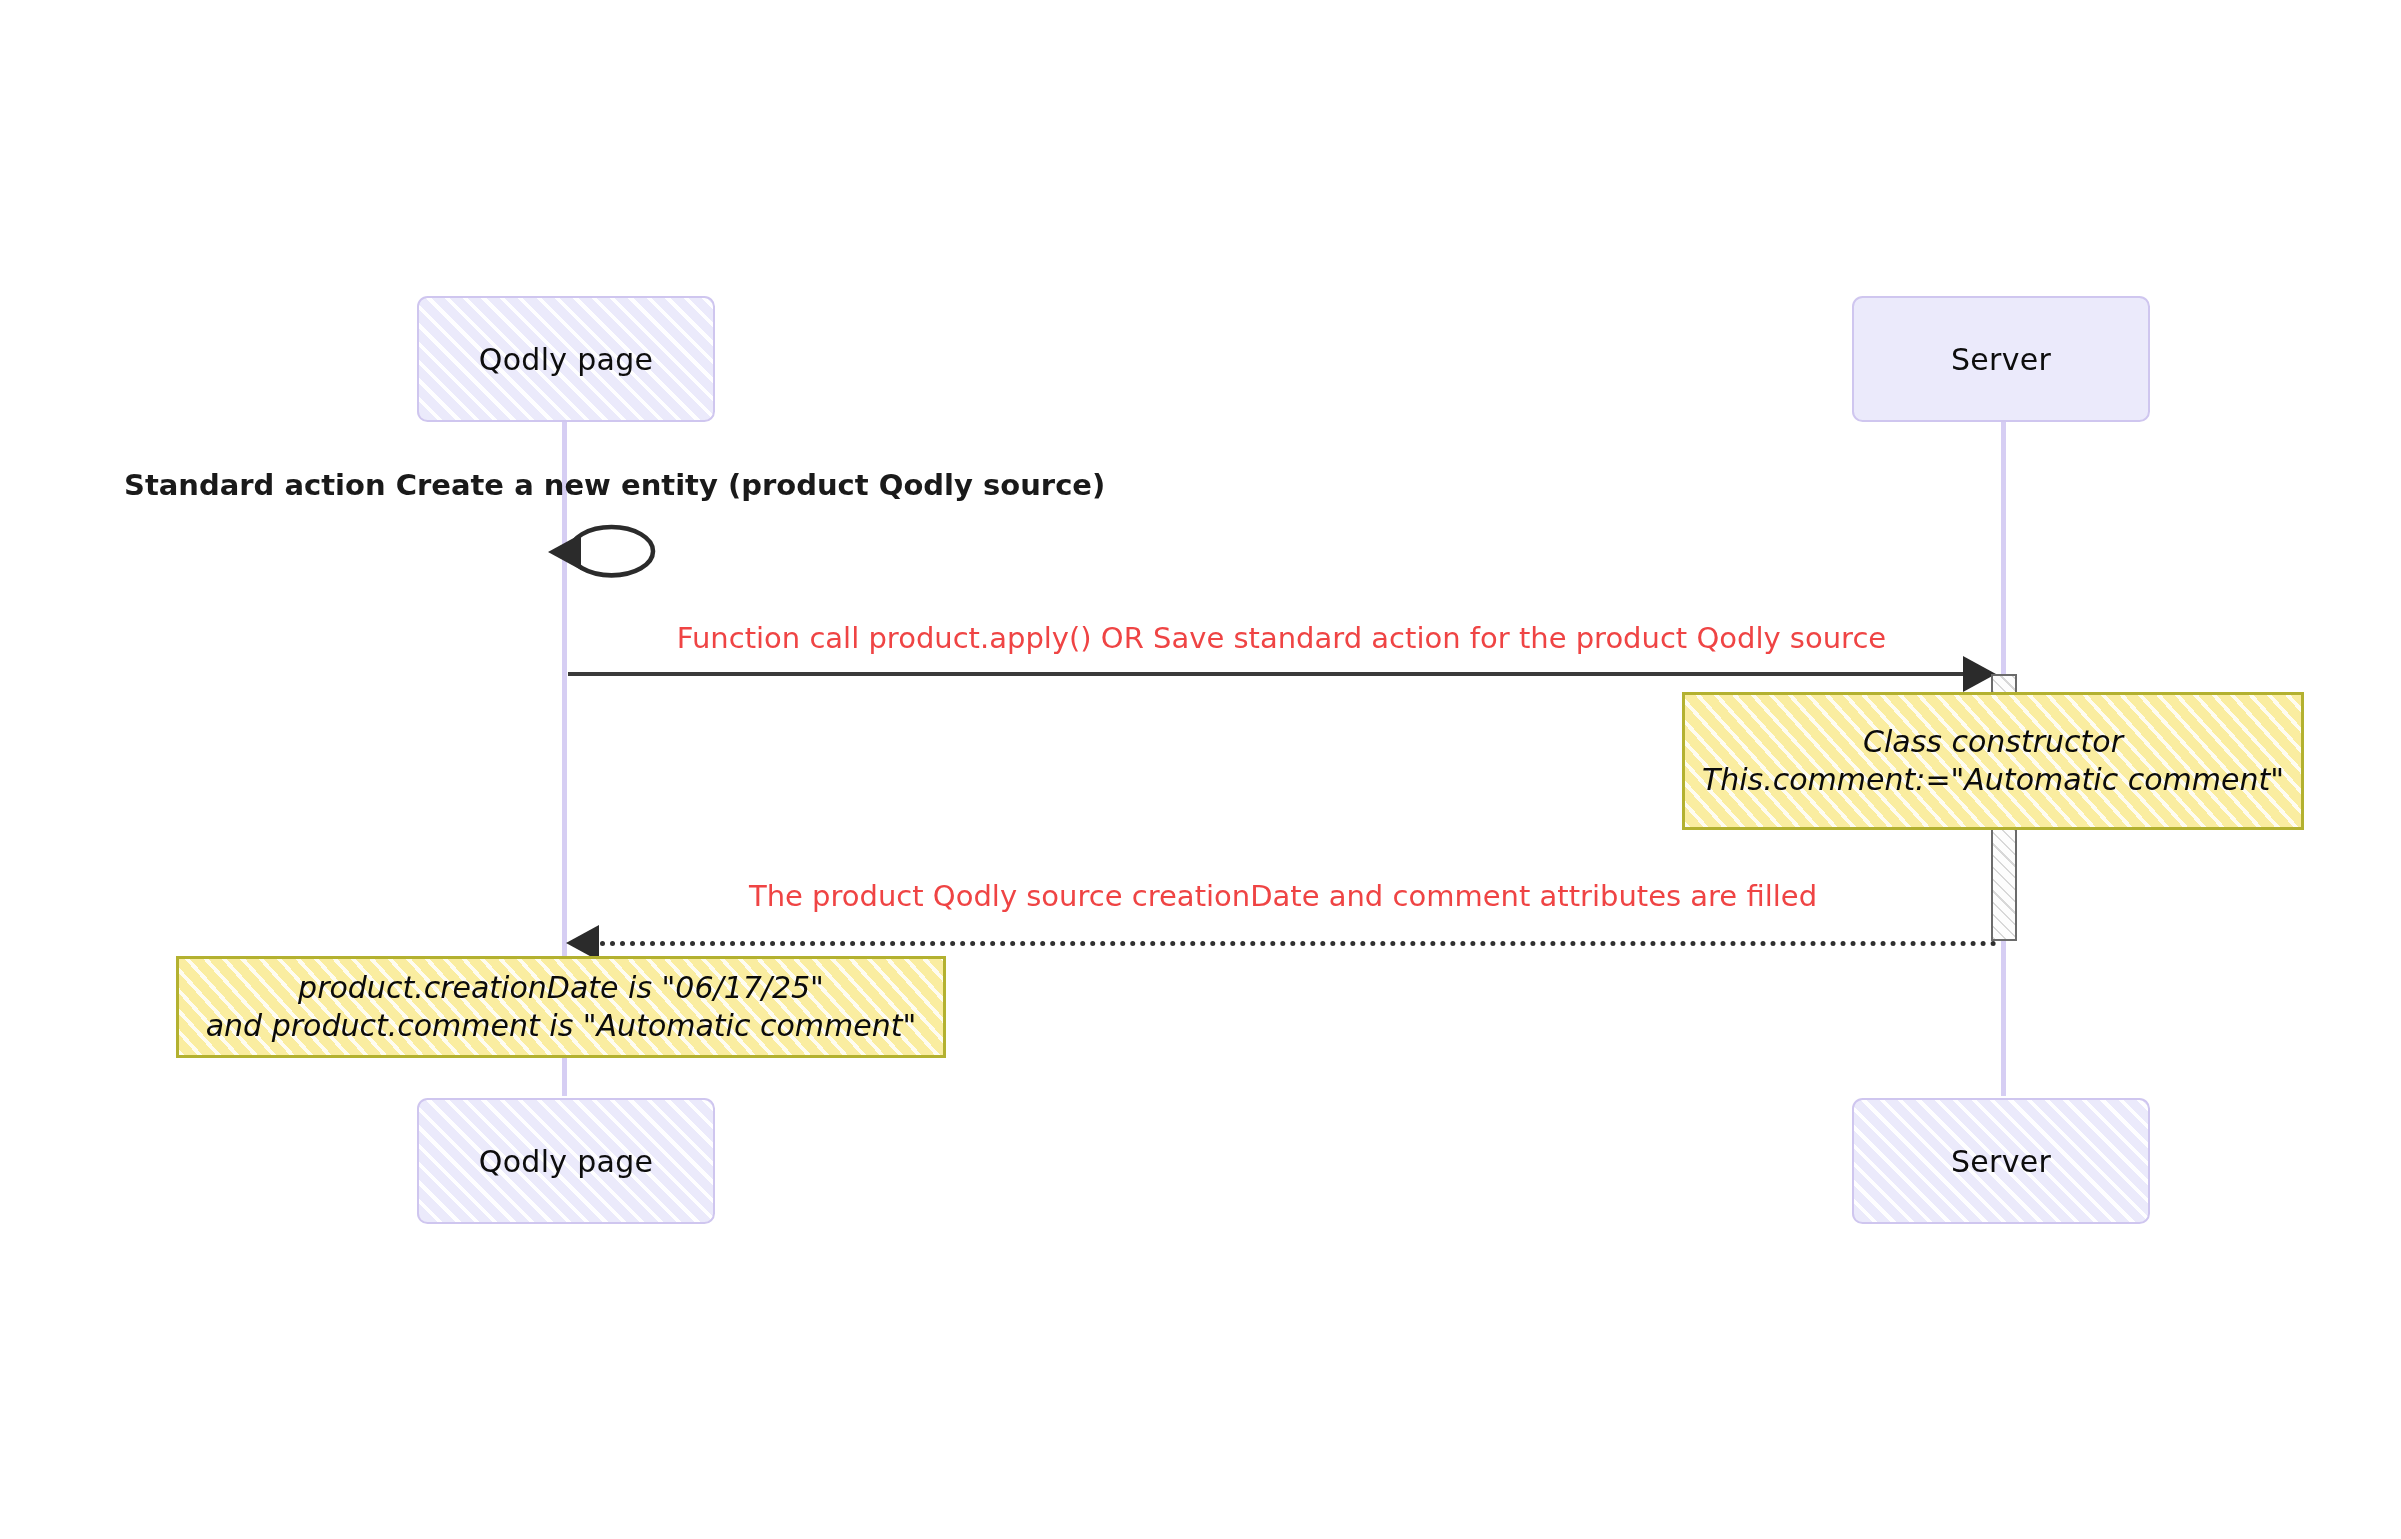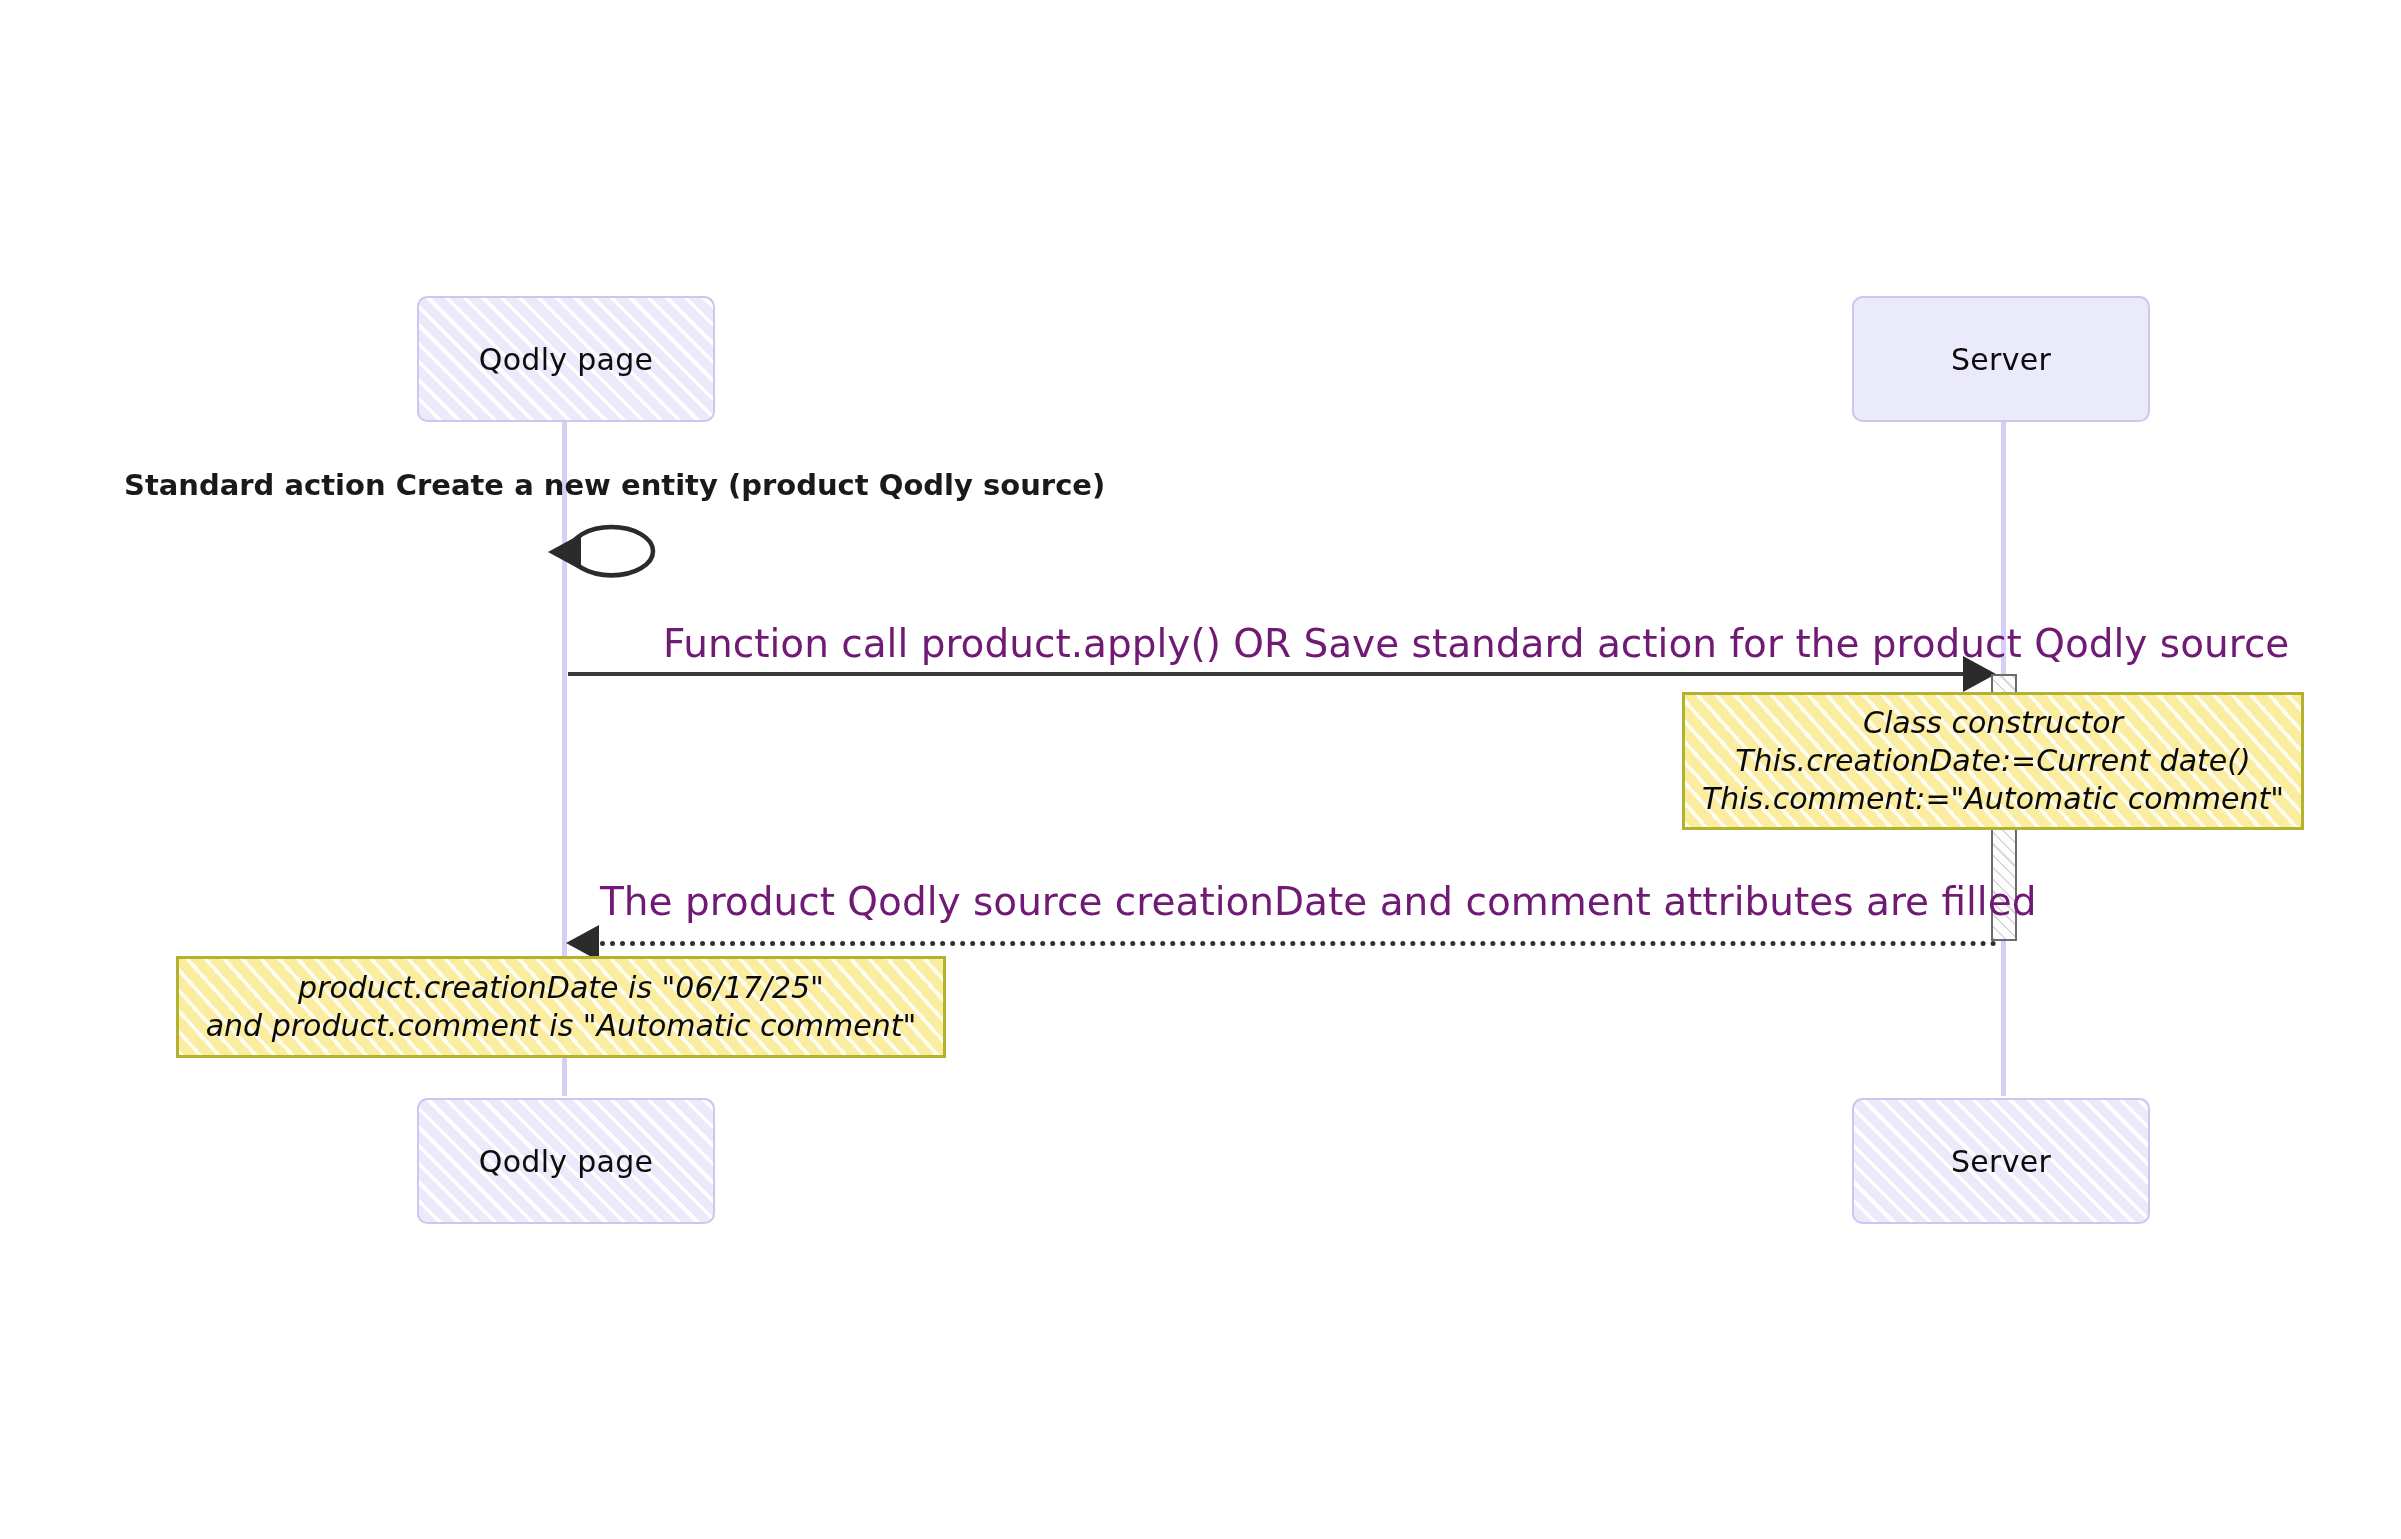--- a/index.html
+++ b/index.html
@@ -76,22 +76,22 @@
   .msg-line {
     position: absolute;
     height: 0;
     border-top: 4.6px solid #3a3a3a;
   }
   .msg-line.dotted {
     border-top: 5.3px dotted #2f2f2f;
   }
   .msg-label {
     position: absolute;
-    font-size: 39px;
-    color: #701a75;
+    font-size: 29px;
+    color: #ef4444;
     white-space: nowrap;
     text-align: center;
   }
   .arrowhead {
     position: absolute;
     width: 0;
     height: 0;
   }
   .arrowhead.right {
     border-top: 18px solid transparent;
@@ -181,21 +181,20 @@
   <div class="msg-label" style="left:663px; top:621px; width:1237px;">Function call product.apply() OR Save standard action for the product Qodly source</div>
 
   <div class="msg-line" style="left:568px; top:672px; width:1397px;"></div>
 
   <div class="arrowhead right" style="left:1963px; top:656px;"></div>
 
   <div class="activation" style="left:1991px; top:674px; width:26px; height:267px;"></div>
 
   <div class="note" style="left:1682px; top:692px; width:622px; height:138px;">
     <div class="note-line">Class constructor</div>
-    <div class="note-line">This.creationDate:=Current date()</div>
     <div class="note-line">This.comment:="Automatic comment"</div>
   </div>
 
   <div class="msg-label" style="left:600px; top:879px; width:1366px;">The product Qodly source creationDate and comment attributes are filled</div>
 
   <div class="msg-line dotted" style="left:600px; top:941px; width:1397px;"></div>
 
   <div class="arrowhead left" style="left:566px; top:925px;"></div>
 
   <div class="note" style="left:176px; top:956px; width:770px; height:102px;">

